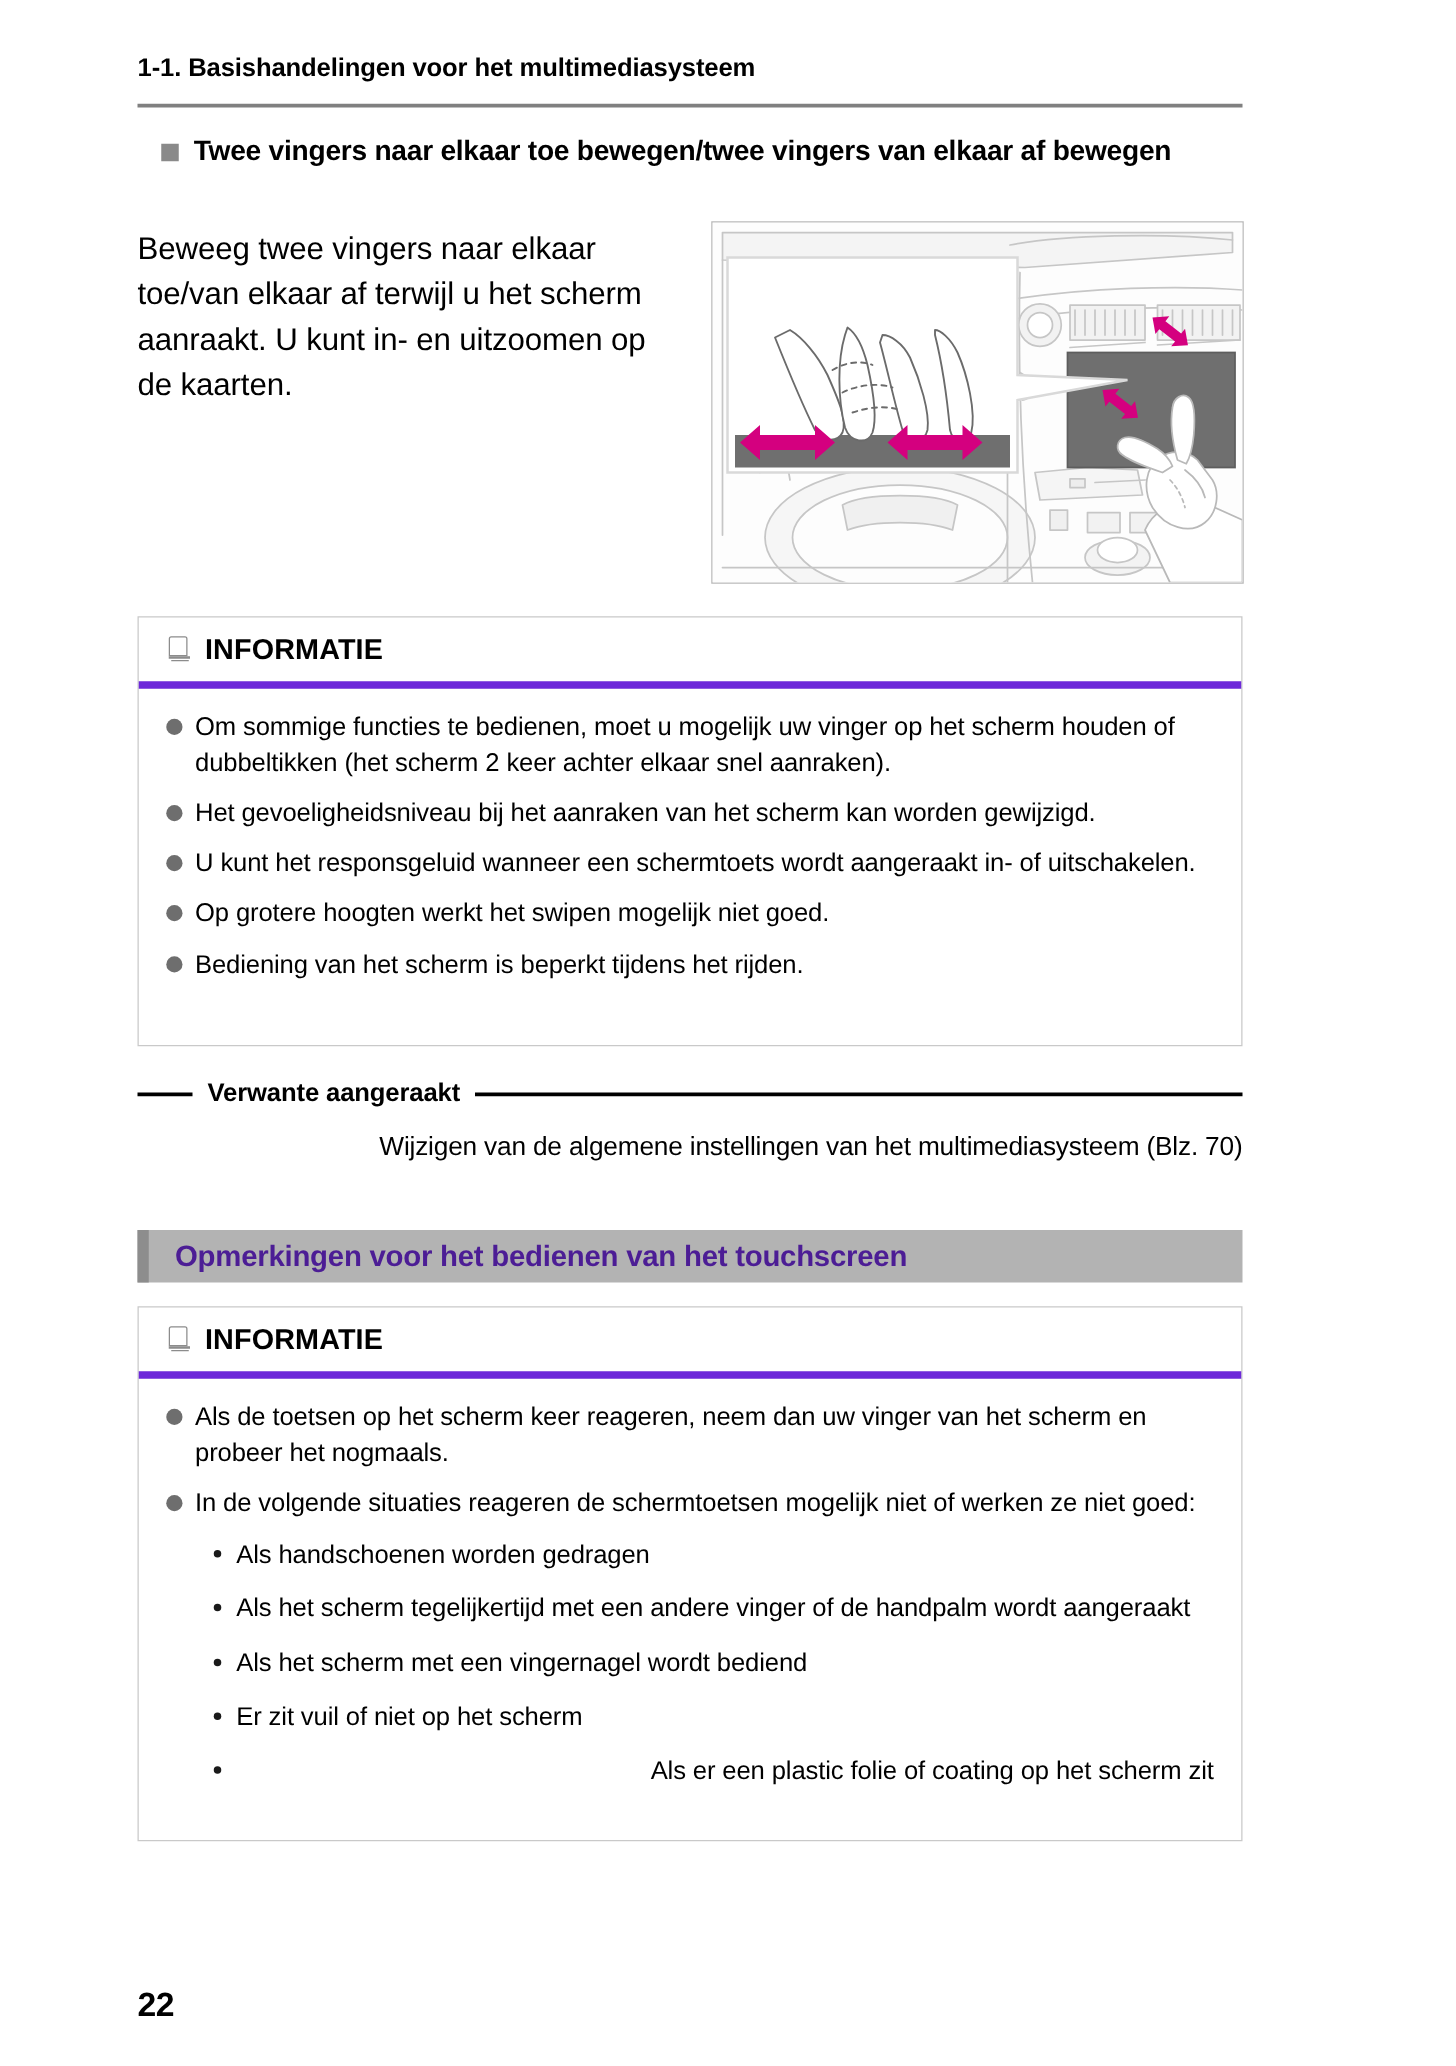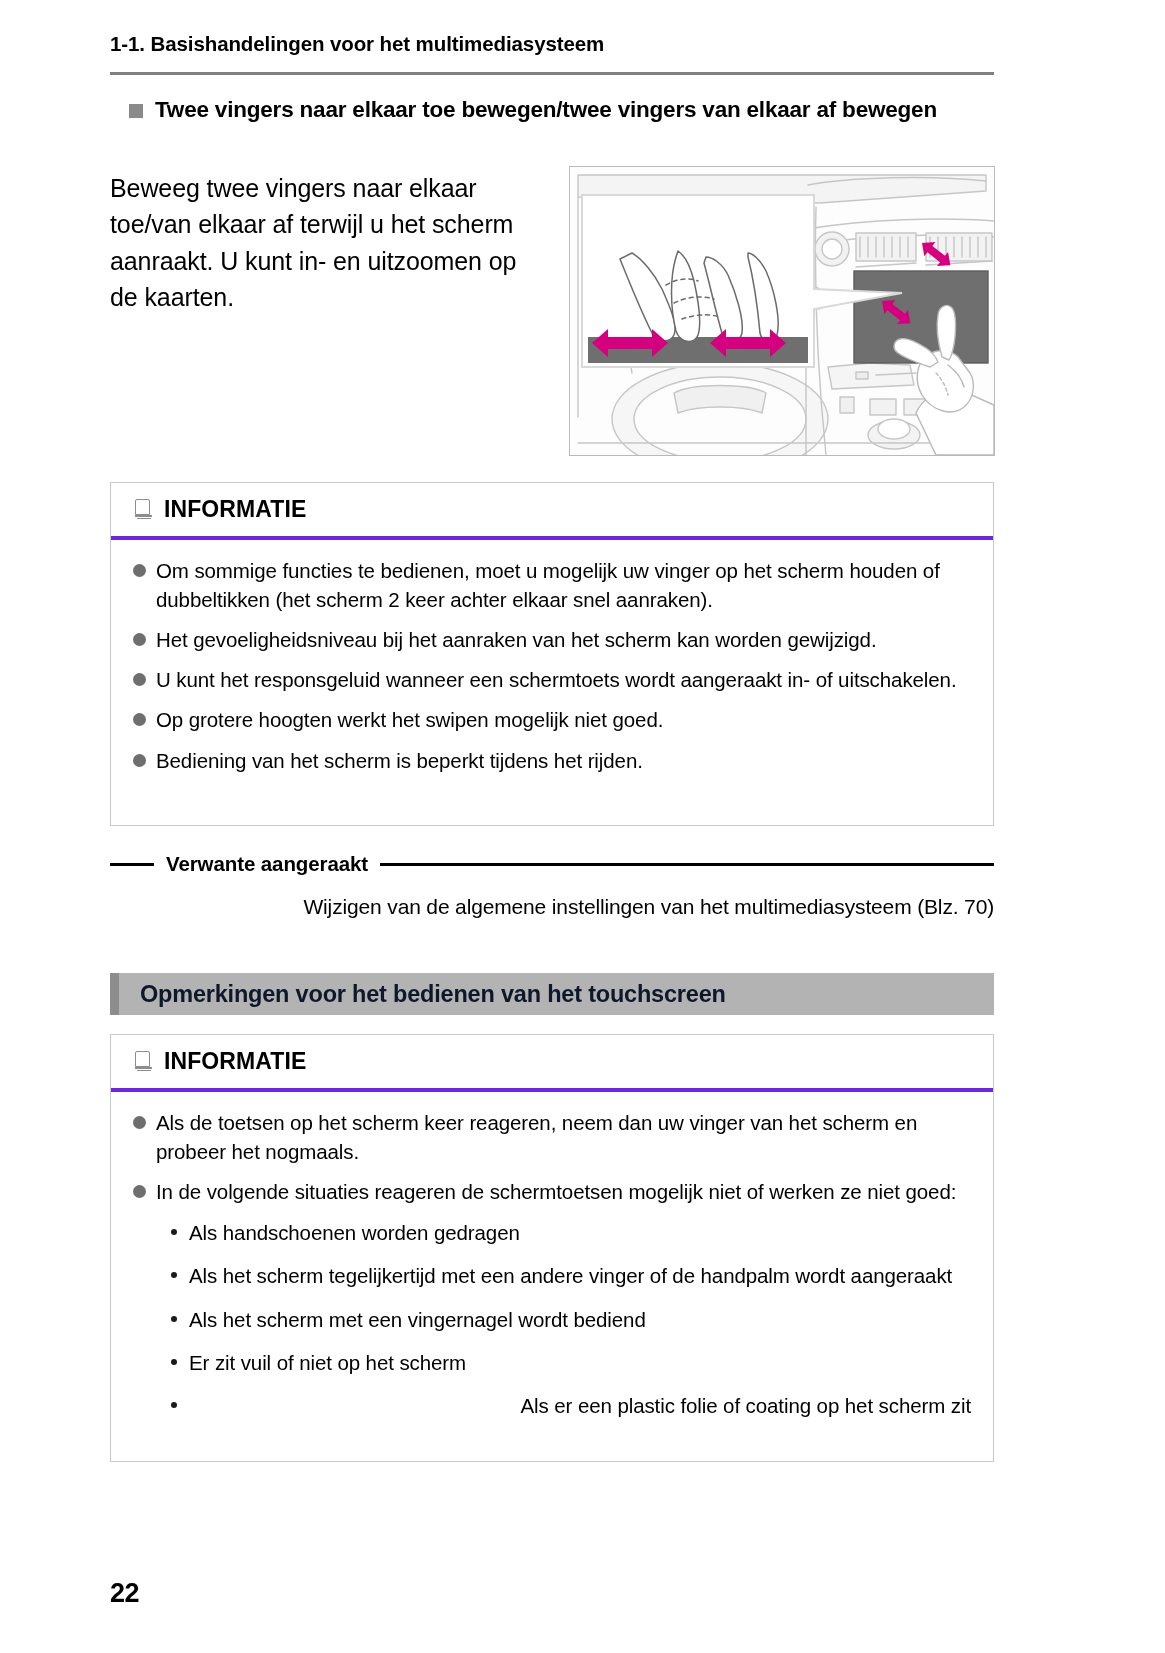--- a/index.html
+++ b/index.html
@@ -10,21 +10,21 @@
   body {
     width: 1165px;
     height: 1653px;
     font-family: "Liberation Sans", sans-serif;
     color: #000000;
     position: relative;
     overflow: hidden;
   }
   .page {
     position: absolute;
-    left: 0; top: 0;
+    left: 0; top: 11px;
     width: 1165px;
     height: 1252px;
   }
 
   
   .running-header {
     position: absolute;
     left: 110px;
     top: 32px;
     width: 884px;
@@ -98,21 +98,21 @@
     position: absolute;
     border: 1px solid #c9c9c9;
     background: #ffffff;
     box-sizing: border-box;
   }
   .info-box.box1 { left: 110px; top: 482px; width: 884px; height: 344px; }
   .info-box.box2 { left: 110px; top: 1034px; width: 884px; height: 428px; }
 
   .info-header {
     height: 57px;
-    border-bottom: 4px solid #6d28d9;
+    border-bottom: 6px solid #6d28d9;
     display: flex;
     align-items: center;
     padding-left: 24px;
     box-sizing: border-box;
   }
   .book-icon {
     width: 17px;
     height: 21px;
     position: relative;
     margin-right: 12px;
@@ -252,21 +252,21 @@
   }
   .section-bar-accent {
     width: 9px;
     height: 42px;
     background: #8d8d8d;
     flex: 0 0 auto;
   }
   .section-bar-title {
     font-size: 23.5px;
     font-weight: bold;
-    color: #0f172a;
+    color: #4c1d95;
     padding-left: 21px;
     letter-spacing: -0.2px;
   }
 
   
   .page-number {
     position: absolute;
     left: 110px;
     top: 1578px;
     font-size: 27px;

